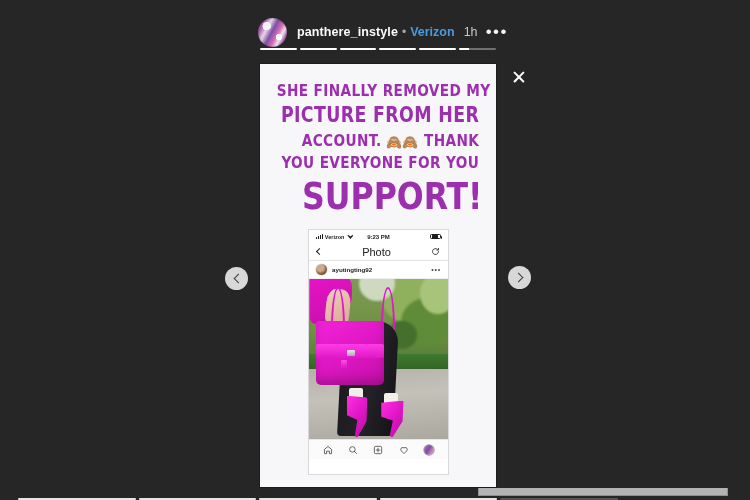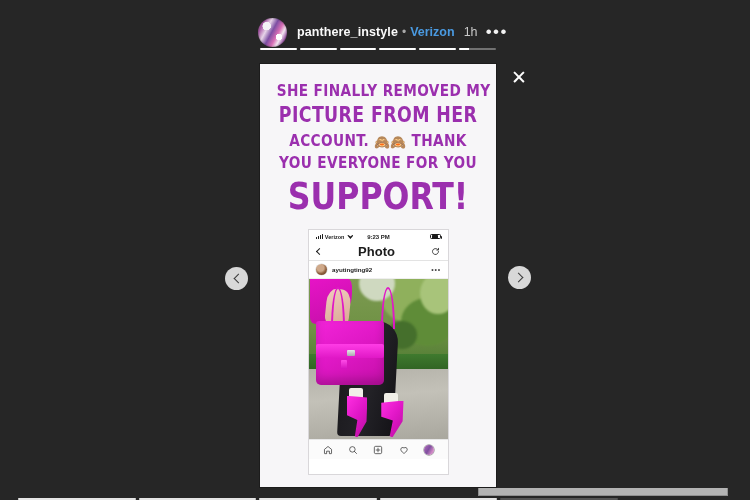--- a/index.html
+++ b/index.html
@@ -75,21 +75,21 @@
     left: 260px; top: 64px;
     width: 236px; height: 423px;
     background: #f7f6f8;
     overflow: hidden;
     box-shadow: 0 0 0 1px rgba(0,0,0,.25);
   }
 
   
   #caption {
     padding: 16px 8px 0;
-    text-align: center;
+    text-align: right;
     color: #9b2fae;
     font-family: "DejaVu Sans Condensed", "Liberation Sans Narrow", "Liberation Sans", sans-serif;
     font-weight: bold;
     letter-spacing: .4px;
     line-height: 1.33;
   }
   .cap-line { display: block; white-space: nowrap; }
   .cap-sm  { font-size: 16.5px; transform: scaleX(.92); }
   .cap-md  { font-size: 21px; transform: scaleX(.92); }
   .cap-big { font-size: 37px; line-height: 1.05; margin-top: 4px; transform: scaleX(.95); letter-spacing: 0px;}
@@ -133,21 +133,21 @@
     content: ""; position: absolute; right: -2px; top: 1.4px;
     width: 1.2px; height: 2.4px; background: #1b1b1b; border-radius: 0 1px 1px 0;
   }
 
   #ip-navbar {
     height: 18px;
     display: flex; align-items: center; justify-content: space-between;
     padding: 0 8px;
     border-bottom: .8px solid #e3e3e3;
   }
-  #ip-nav-title { font-size: 13px; font-weight: bold; color: #1b1b1b; }
+  #ip-nav-title { font-size: 11px; font-weight: normal; color: #1b1b1b; }
   .nav-chevron {
     width: 5px; height: 5px;
     border-left: 1.1px solid #1b1b1b; border-bottom: 1.1px solid #1b1b1b;
     transform: rotate(45deg);
   }
   .refresh-icon { width: 9px; height: 9px; }
 
   #ip-postheader {
     height: 18px; display: flex; align-items: center;
     padding: 0 7px; gap: 5px;

